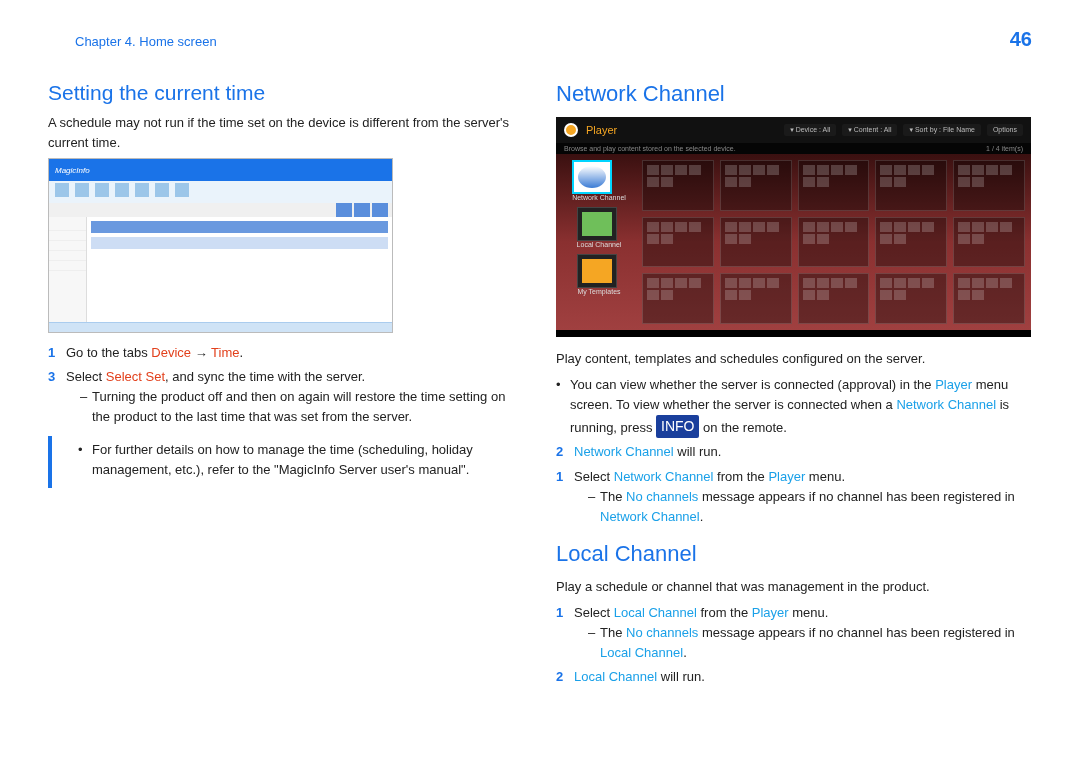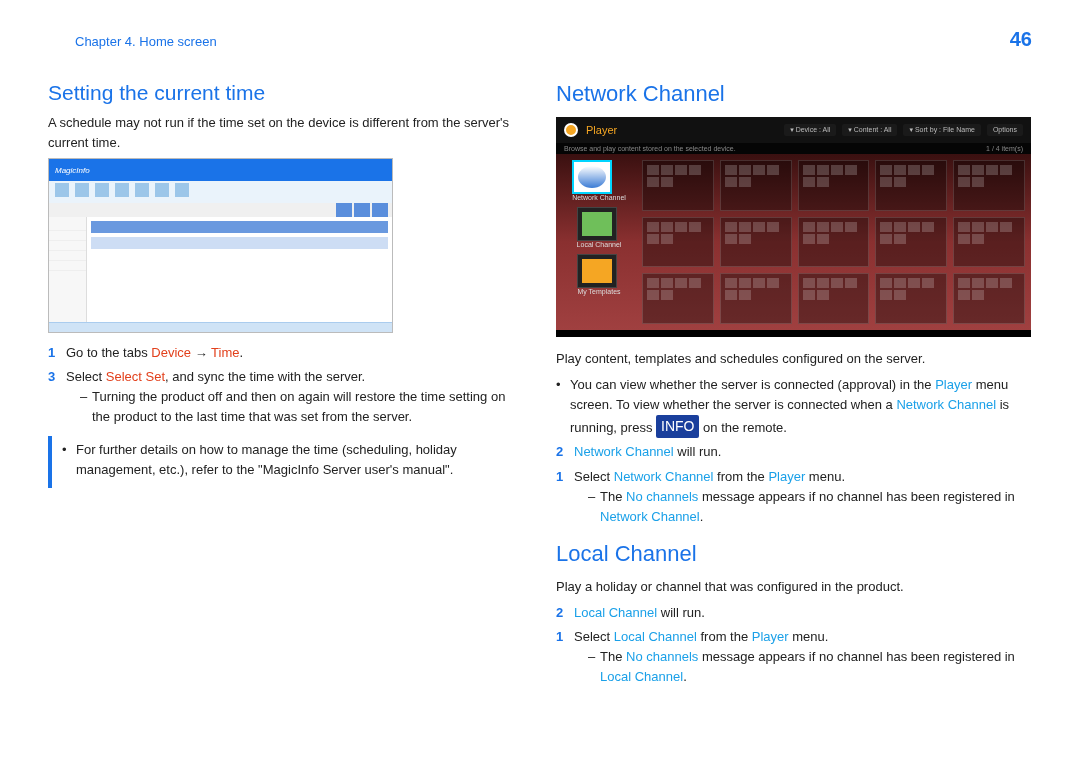--- a/index.html
+++ b/index.html
@@ -53,21 +53,21 @@
   ol.steps > li::before { content: attr(data-num); position:absolute; left:0; color:#1a73e8; font-weight:600;}
   .accent{ color:#e2401c; }
   .link{ color:#1aa0e8; }
   .info-tag{ display:inline-block; background:#1a3f9c; color:#fff; font-size:14px; padding:1px 5px; border-radius:2px; vertical-align:1px;}
   .sub { padding-left:14px; list-style:none;}
   .sub li{ position:relative; padding-left:12px; line-height:1.55; margin-bottom:3px;}
   .sub li::before{ content:"–"; position:absolute; left:0;}
   .bullets { list-style:none; padding-left:0;}
   .bullets li{ position:relative; padding-left:14px; line-height:1.55; margin-bottom:4px;}
   .bullets li::before{ content:"•"; position:absolute; left:0;}
-  .callout{ border-left:4px solid #1a73e8; padding:4px 10px; margin-top:8px;}
+  .callout{ border-left:4px solid #1a73e8; padding:4px 26px; margin-top:8px;}
 </style>
 </head>
 <body>
 
 <div class="page">
   <div class="header">
     <div class="chapter">Chapter 4. Home screen</div>
     <div class="pagenum">46</div>
   </div>
 
@@ -308,29 +308,29 @@
           <span>Select </span><span class="link">Network Channel</span><span> from the </span><span class="link">Player</span><span> menu.</span>
           <ul class="sub">
               <li>
             <span>The </span><span class="link">No channels</span><span> message appears if no channel has been registered in </span><span class="link">Network Channel</span><span>.</span>
           </li>
             </ul>
         </li>
       </ol>
 
       <h2 class="big" style="margin-top:14px">Local Channel</h2>
-      <p>Play a holiday or channel that was configured in the product.</p>
+      <p>Play a schedule or channel that was management in the product.</p>
       <ol class="steps">
-        <li data-num="2">
-          <span class="link">Local Channel</span><span> will run.</span>
-        </li>
         <li data-num="1">
           <span>Select </span><span class="link">Local Channel</span><span> from the </span><span class="link">Player</span><span> menu.</span>
           <ul class="sub">
               <li>
             <span>The </span><span class="link">No channels</span><span> message appears if no channel has been registered in </span><span class="link">Local Channel</span><span>.</span>
           </li>
             </ul>
         </li>
+        <li data-num="2">
+          <span class="link">Local Channel</span><span> will run.</span>
+        </li>
       </ol>
     </div>
   </div>
 </div>
 
 </body></html>

